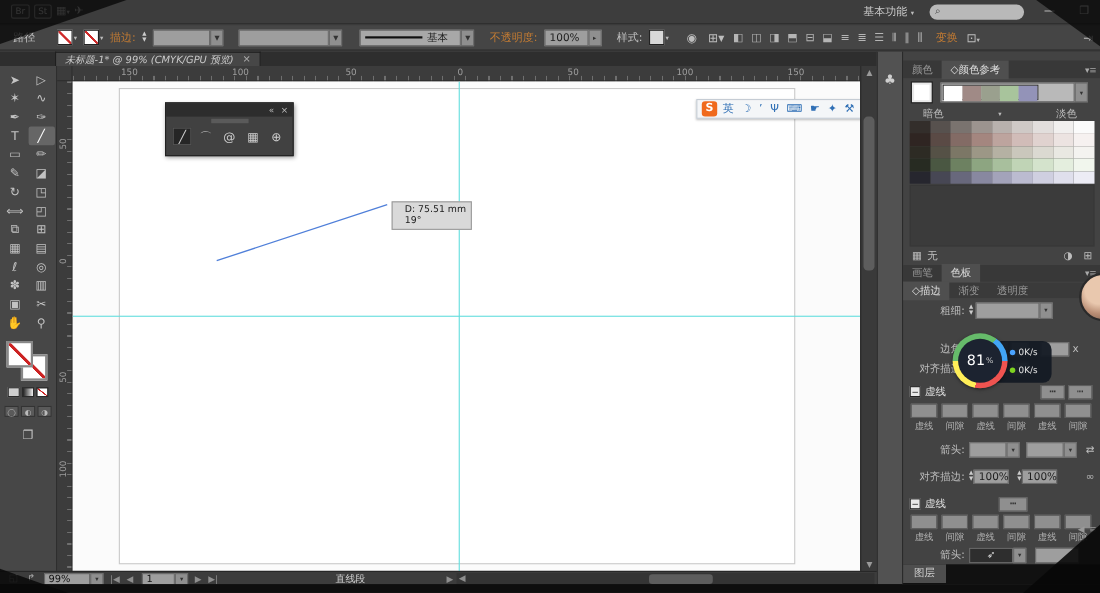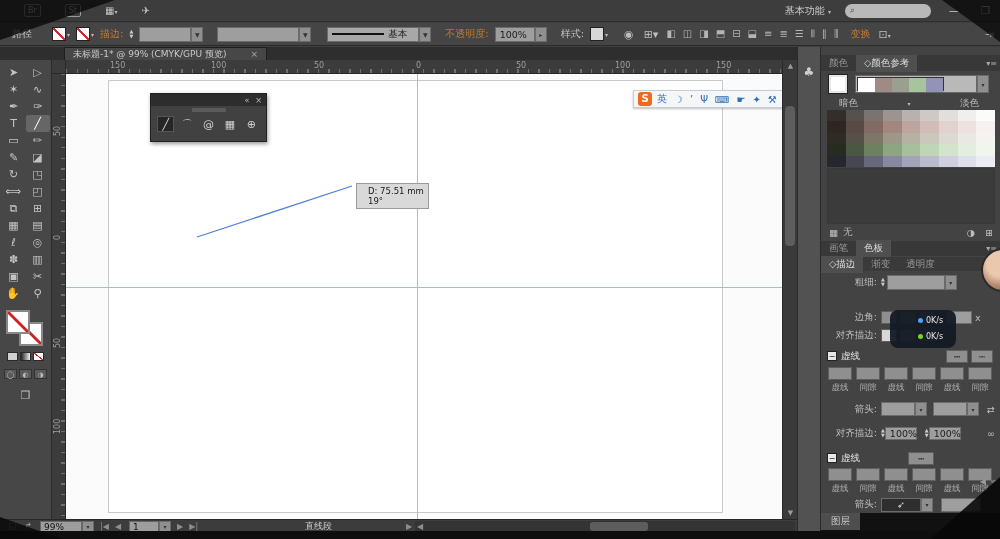--- a/index.html
+++ b/index.html
@@ -5,21 +5,21 @@
   * { margin:0; padding:0; box-sizing:border-box; }
   body { background:#222; font-family:"DejaVu Sans", sans-serif; }
   .app { position:relative; width:1000px; height:539px; background:#3f3f3f; overflow:hidden;
          color:#cfcfcf; font-size:10px; }
 
   
   .menubar { position:absolute; left:0; top:0; width:1000px; height:22px; background:#3d3d3d;
              display:flex; align-items:center; border-bottom:1px solid #2e2e2e; }
   .menu-items { display:flex; margin-left:32px; }
   .menu-item { padding:0 11px; line-height:22px; color:#d6d6d6; font-size:10.5px; cursor:default; }
-  .appbar-icons { display:flex; gap:24px; margin-left:24px; align-items:center; }
+  .appbar-icons { display:flex; gap:4px; margin-left:10px; align-items:center; }
   .mini-app { border:1px solid #9a9a9a; color:#cfcfcf; font-size:8px; padding:1px 3px; border-radius:2px; }
   .menubar-right { margin-left:auto; display:flex; align-items:center; gap:14px; padding-right:6px; z-index:5; }
   .workspace { color:#c9c9c9; font-size:10px; }
   .searchbox { width:86px; height:14px; background:#b9b9b9; border-radius:7px; color:#444;
                font-size:9px; display:flex; align-items:center; padding:0 5px; gap:3px; }
   .winbtn { color:#d0d0d0; font-size:10px; padding:0 4px; }
 
   
   .controlbar { position:absolute; left:0; top:23px; width:1000px; height:23px; background:#454545;
                 display:flex; align-items:center; gap:6px; border-bottom:1px solid #2a2a2a;
@@ -36,23 +36,23 @@
            display:flex; align-items:center; padding:0 4px; font-size:9.5px; }
   .ddbtn { width:12px; height:15px; background:#8f8f8f; border:1px solid #6b6b6b;
            display:flex; align-items:center; justify-content:center; font-size:6px; color:#333; }
   .brushline { width:52px; height:2px; background:#111; margin-right:4px; }
   .cicon { color:#bdbdbd; font-size:11px; padding:0 2px; }
   .align-icons { display:flex; gap:7px; color:#b5b5b5; font-size:10px; }
   .align-icons span { cursor:default; }
 
   
   .tabrow { position:absolute; left:0; top:47px; width:1000px; height:13px; background:#2e2e2e; }
-  .doctab { position:absolute; left:64px; top:0; height:13px; background:#474747; color:#c9c9c9;
-            font-size:9px; display:flex; align-items:center; gap:24px; padding:0 8px;
-            border:1px solid #1f1f1f; border-bottom:none; }
+  .doctab { position:absolute; left:50px; top:0; height:13px; background:#474747; color:#c9c9c9;
+            font-size:9px; display:flex; align-items:center; gap:8px; padding:0 8px;
+            border:1px solid #1f1f1f; border-bottom:none;font-style:italic; }
   .doctab .close { color:#aaa; }
 
   
   .lefttoolbar { position:absolute; left:0; top:60px; width:52px; height:459px; background:#474747;
                  border-right:1px solid #2c2c2c; }
   .toolgrid { display:grid; grid-template-columns:24px 24px; justify-content:center; padding-top:4px; }
   .toolbtn { height:17px; display:flex; align-items:center; justify-content:center;
              color:#c3c3c3; font-size:11px; cursor:default; }
   .toolbtn.selected { background:#666; color:#fff; border-radius:2px; }
   .fillstroke { position:relative; width:40px; height:36px; margin:8px auto 0; }
@@ -592,20 +592,26 @@
       <span class="field" style="width:40px; height:14px; margin-left:8px;"></span>
     </div>
 
     <div class="layers-tab">
       <span>图层</span>
     </div>
   </div>
 
   <div class="netwidget">
     <div class="net-pill"></div>
+    <div class="net-ring" style="background:conic-gradient(from -90deg, #66bb6a 0 35%, #42a5f5 35% 50%, #ef5350 50% 78%, #ffee58 78% 100%);">
+      <div class="net-ring-in">
+        <span>81</span>
+          <small>%</small>
+      </div>
+    </div>
     <div class="net-rows">
       <div><span class="ndot" style="background:#4aa3ff;"></span><span>0K/s</span></div>
       <div><span class="ndot" style="background:#7ed321;"></span><span>0K/s</span></div>
     </div>
   </div>
   <div class="webcam"></div>
 
   <div class="wedge wedge-tl"></div>
   <div class="wedge wedge-tr"></div>
   <div class="wedge wedge-br"></div>

